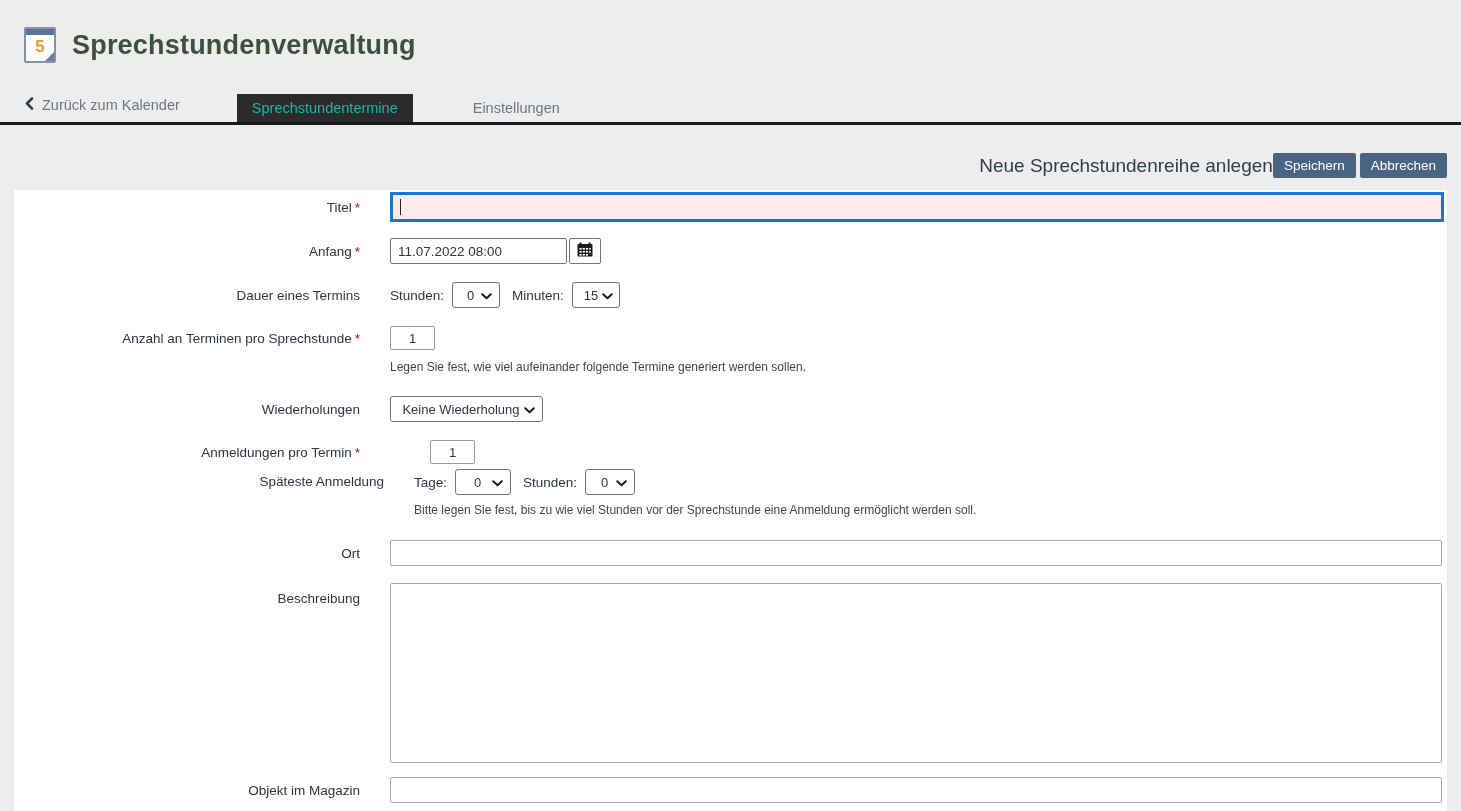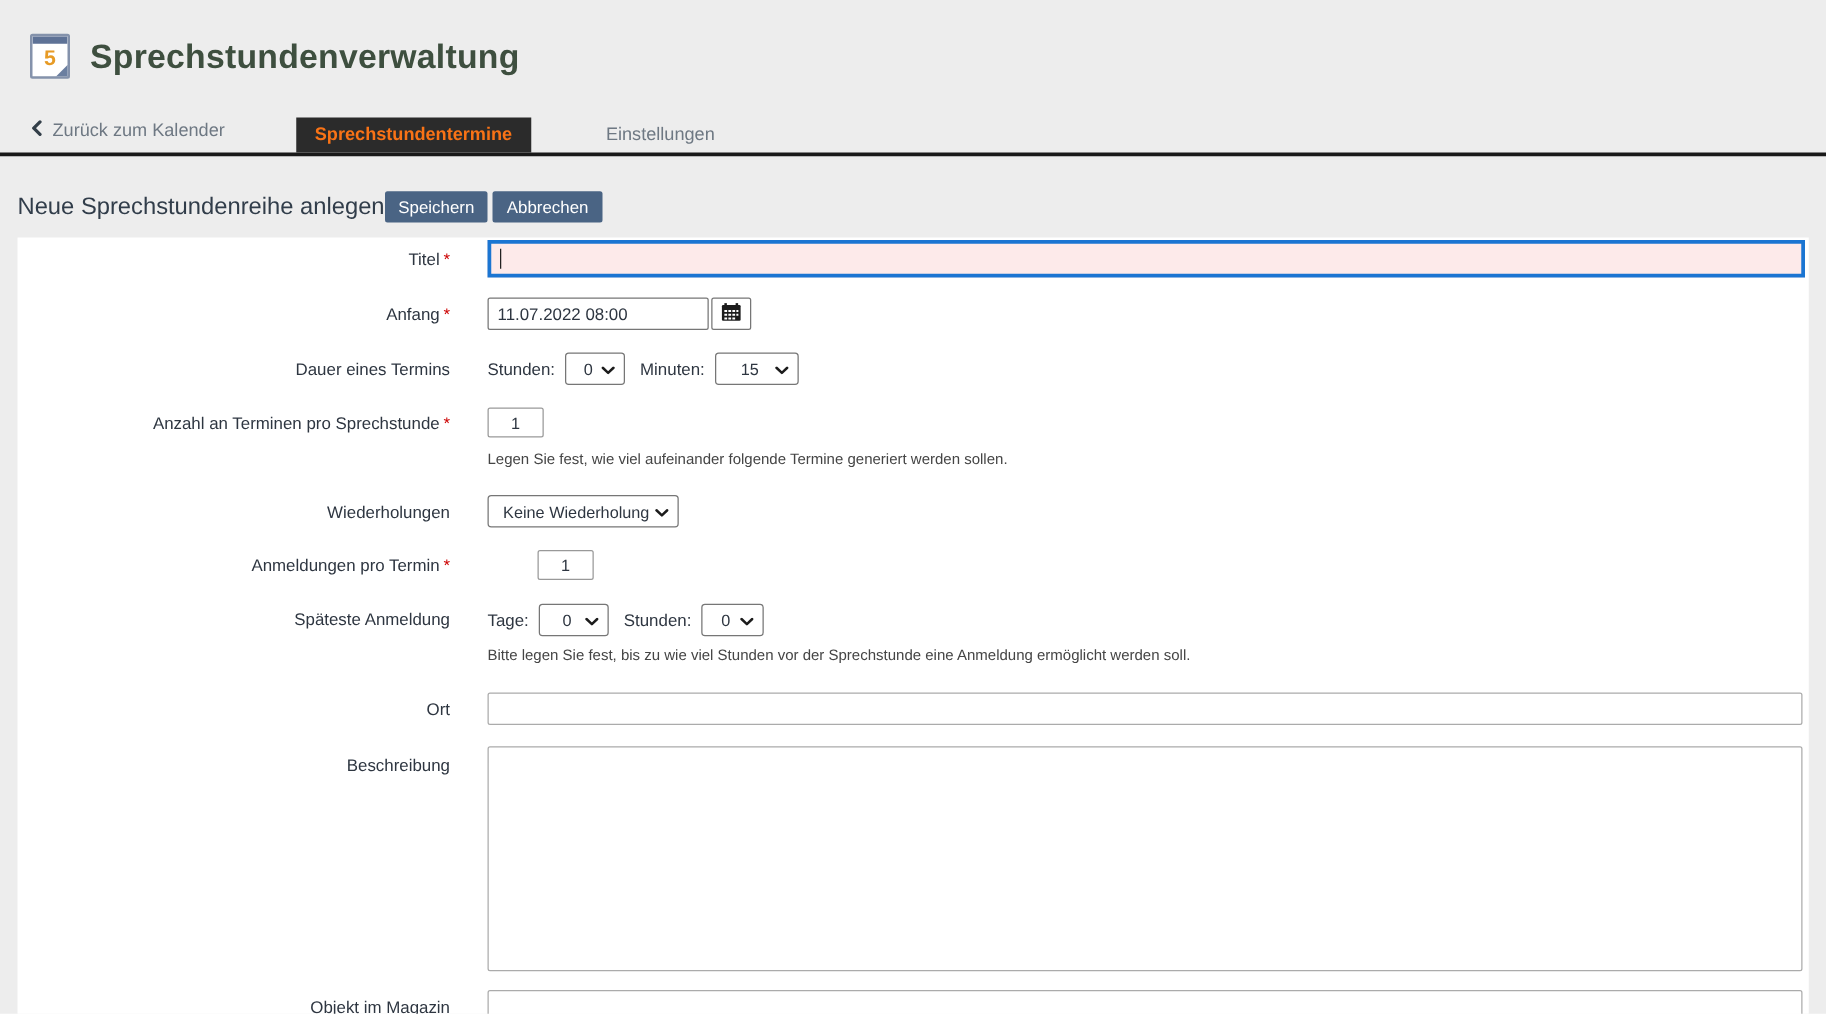--- a/index.html
+++ b/index.html
@@ -15,65 +15,65 @@
   .app-icon { position:relative; width:32px; height:36px; background:#fff; border:2px solid #8492ab; border-radius:2px; overflow:hidden; flex:0 0 auto; }
   .app-icon .icon-topbar { position:absolute; top:0; left:0; right:0; height:6px; background:#5e7296; }
   .app-icon .icon-day { position:absolute; top:8px; left:0; right:0; text-align:center; color:#e79b26; font-weight:bold; font-size:17px; }
   .app-icon .icon-fold { position:absolute; right:-1px; bottom:-1px; width:0; height:0; border-style:solid; border-width:0 0 11px 11px; border-color:transparent transparent #6b7fa0 transparent; }
   .app-title { font-size:27px; color:#3e4f3f; letter-spacing:0.2px; }
 
   
   .tabbar { display:flex; border-bottom:3px solid #191919; margin-top:24px; height:31px;gap:43px; }
   .back-link { display:flex; align-items:center; gap:8px; padding:0 14px 7px 24px; color:#6e7883; font-size:14.5px; cursor:pointer; }
   .tab { padding:6px 15px 7px 15px; font-size:14.5px; color:#6e7883; cursor:pointer; }
-  .tab.active { background:#2b2b2b; color:#f97316; font-weight:bold; }
+  .tab.active { background:#2b2b2b; color:#14b8a6; font-weight:normal; }
   .tab.plain { margin-left:2px; }
 
   
-  .heading-row { display:flex; justify-content:flex-start; align-items:center; margin:28px 14px 12px 14px; }
+  .heading-row { display:flex; justify-content:flex-end; align-items:center; margin:28px 14px 12px 14px; }
   .page-heading { font-size:19px; color:#313d4a; font-weight:normal; }
   .actions { display:flex; gap:4px; }
   .btn { background:#4a6484; color:#fff; border:none; font-family:"Liberation Sans",sans-serif; font-size:13.5px; padding:5px 11px; border-radius:2px; cursor:pointer; }
 
   
   .panel { background:#ffffff; margin:11px 14px 0 14px; width:1433px; padding-bottom:40px; }
   .row { display:flex; align-items:center; }
   .row.top-align { align-items:flex-start; }
   .label-col { width:346px; text-align:right; font-size:13.5px; color:#2e3641; flex:0 0 auto; }
   .req { color:#cc0000; margin-left:3px; }
   .ctrl-col { margin-left:30px; flex:1 1 auto; max-width:1052px; }
 
   .r-titel { padding-top:2px; }
   .r-anfang { margin-top:16px; }
   .r-dauer { margin-top:18px; }
   .r-anzahl { margin-top:18px; }
   .r-wiederholungen { margin-top:22px; }
   .r-anmeldungen { margin-top:18px;gap:40px; }
-  .r-spaeteste { margin-top:19px; }
+  .r-spaeteste { margin-top:5px;padding-left:24px; }
   .r-ort { margin-top:23px; }
   .r-beschreibung { margin-top:17px; }
   .r-objekt { margin-top:10px; }
 
   
   .titel-input { position:relative; width:1054px; height:30px; border:3px solid #1b75d2; background:#fdeaea; }
   .titel-input .caret { position:absolute; left:7px; top:4px; width:1px; height:16px; background:#222; animation:blink 1.1s steps(1) infinite; }
   @keyframes blink { 50% { opacity:0; } }
 
   
   .txt { font-family:"Liberation Sans",sans-serif; font-size:13.5px; color:#2e3641; background:#fff; border:1px solid #767676; border-radius:2px; height:26px; padding:0 7px; }
   .txt.light { border-color:#ababab; }
   .date-input { width:177px; }
   .date-group { display:flex; }
   .cal-btn { width:32px; height:26px; margin-left:2px; border:1px solid #767676; border-radius:2px; background:#fff; display:flex; align-items:center; justify-content:center; cursor:pointer; }
 
   
   .select { display:inline-flex; align-items:center; border:1px solid #767676; border-radius:3px; background:#fff; height:26px; padding:0 7px; cursor:pointer; font-size:13px; color:#2e3641; }
   .select .sel-value { flex:1 1 auto; text-align:center; padding:0 4px; }
   .sel-stunden { width:48px; }
-  .sel-minuten { width:67px; }
+  .sel-minuten { width:48px; }
   .sel-wdh { width:153px; }
   .sel-tage { width:56px; }
   .sel-anm-stunden { width:50px; }
   .inline-label { font-size:13.5px; color:#2e3641; margin-right:8px;text-align:center; }
   .inline-gap { margin-left:12px; }
   .inline-ctrl { display:flex; align-items:center; }
 
   .num-input { width:45px; height:24px; border:1px solid #999; border-radius:2px; text-align:center; font-family:"Liberation Sans",sans-serif; font-size:13px; color:#2e3641; }
 
   .help { font-size:12px; color:#454545; margin-top:10px; }

